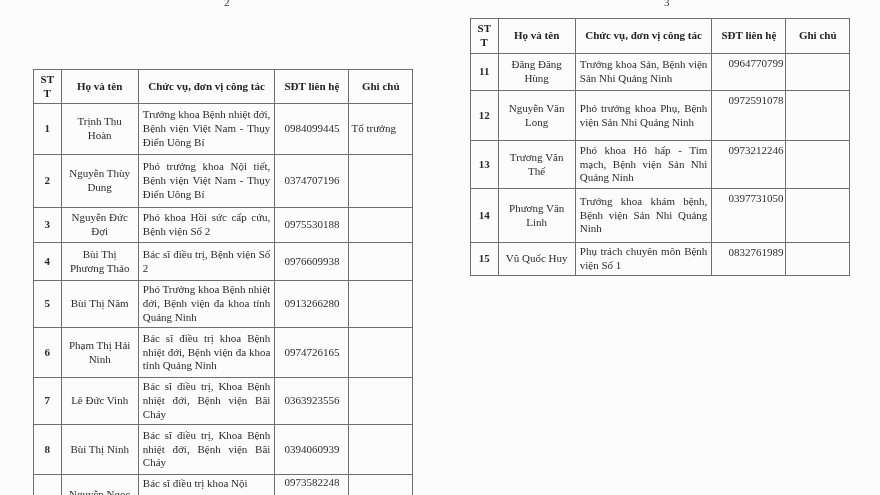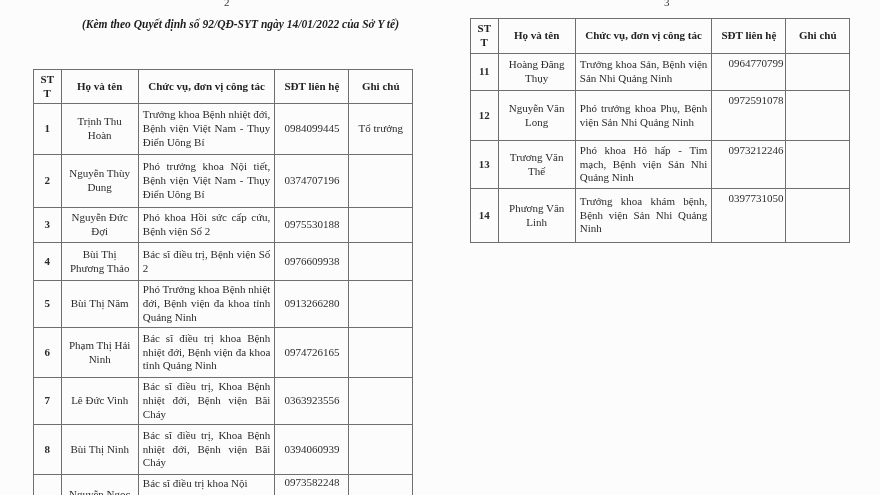--- a/index.html
+++ b/index.html
@@ -64,21 +64,21 @@
     text-align: center;
     padding: 1px 2px;
     color: #222222;
   }
   .doc-table th.col-stt { word-break: break-all; padding: 1px 3px; }
 
   .col-stt   { width: 26px;  text-align: center; font-weight: bold; }
   .col-name  { width: 73px;  text-align: center; padding: 1px 3px; }
   .col-pos   { width: 129px; text-align: justify; padding: 2px 4px; }
   .col-phone { width: 70px;  text-align: center; padding: 1px 2px; }
-  .col-note  { width: 60px;  text-align: center; padding: 1px 2px; }
+  .col-note  { width: 60px;  text-align: left; padding: 1px 2px; }
 
   
   #table-p2 thead tr { height: 34px; }
   #table-p2 tbody tr:nth-child(1) { height: 51px; }
   #table-p2 tbody tr:nth-child(2) { height: 53px; }
   #table-p2 tbody tr:nth-child(3) { height: 35px; }
   #table-p2 tbody tr:nth-child(4) { height: 38px; }
   #table-p2 tbody tr:nth-child(5) { height: 47px; }
   #table-p2 tbody tr:nth-child(6) { height: 50px; }
   #table-p2 tbody tr:nth-child(7) { height: 47px; }
@@ -95,21 +95,20 @@
   #table-p3 tbody tr:nth-child(4) { height: 54px; }
   #table-p3 tbody tr:nth-child(5) { height: 32px; }
   #table-p3 td.col-phone { vertical-align: top; padding-top: 3px; text-align: right; }
 </style>
 </head>
 <body>
 
 <div class="page-number" id="pagenum-2">2</div>
 
 <div class="title-block">
-  <div class="subtitle">(Kèm theo Quyết định số 92/QĐ-SYT ngày 14/01/2022 của Sở Y tế)</div>
 </div>
 
 <table class="doc-table" id="table-p2">
     <thead>
       <tr>
         <th class="col-stt">STT</th>
         <th class="col-name">Họ và tên</th>
         <th class="col-pos">Chức vụ, đơn vị công tác</th>
         <th class="col-phone">SĐT liên hệ</th>
         <th class="col-note">Ghi chú</th>
@@ -190,21 +189,21 @@
         <th class="col-stt">STT</th>
         <th class="col-name">Họ và tên</th>
         <th class="col-pos">Chức vụ, đơn vị công tác</th>
         <th class="col-phone">SĐT liên hệ</th>
         <th class="col-note">Ghi chú</th>
       </tr>
     </thead>
     <tbody>
       <tr>
         <td class="col-stt">11</td>
-        <td class="col-name">Hoàng Đăng Thụy</td>
+        <td class="col-name">Đăng Đăng Hùng</td>
         <td class="col-pos">Trưởng khoa Sản, Bệnh viện Sản Nhi Quảng Ninh</td>
         <td class="col-phone">0964770799</td>
         <td class="col-note"></td>
       </tr>
       <tr>
         <td class="col-stt">12</td>
         <td class="col-name">Nguyễn Văn Long</td>
         <td class="col-pos">Phó trưởng khoa Phụ, Bệnh viện Sản Nhi Quảng Ninh</td>
         <td class="col-phone">0972591078</td>
         <td class="col-note"></td>
@@ -216,14 +215,21 @@
         <td class="col-phone">0973212246</td>
         <td class="col-note"></td>
       </tr>
       <tr>
         <td class="col-stt">14</td>
         <td class="col-name">Phương Văn Linh</td>
         <td class="col-pos">Trưởng khoa khám bệnh, Bệnh viện Sản Nhi Quảng Ninh</td>
         <td class="col-phone">0397731050</td>
         <td class="col-note"></td>
       </tr>
+      <tr>
+        <td class="col-stt">15</td>
+        <td class="col-name">Vũ Quốc Huy</td>
+        <td class="col-pos">Phụ trách chuyên môn Bệnh viện Số 1</td>
+        <td class="col-phone">0832761989</td>
+        <td class="col-note"></td>
+      </tr>
     </tbody>
   </table>
 
 </body></html>

